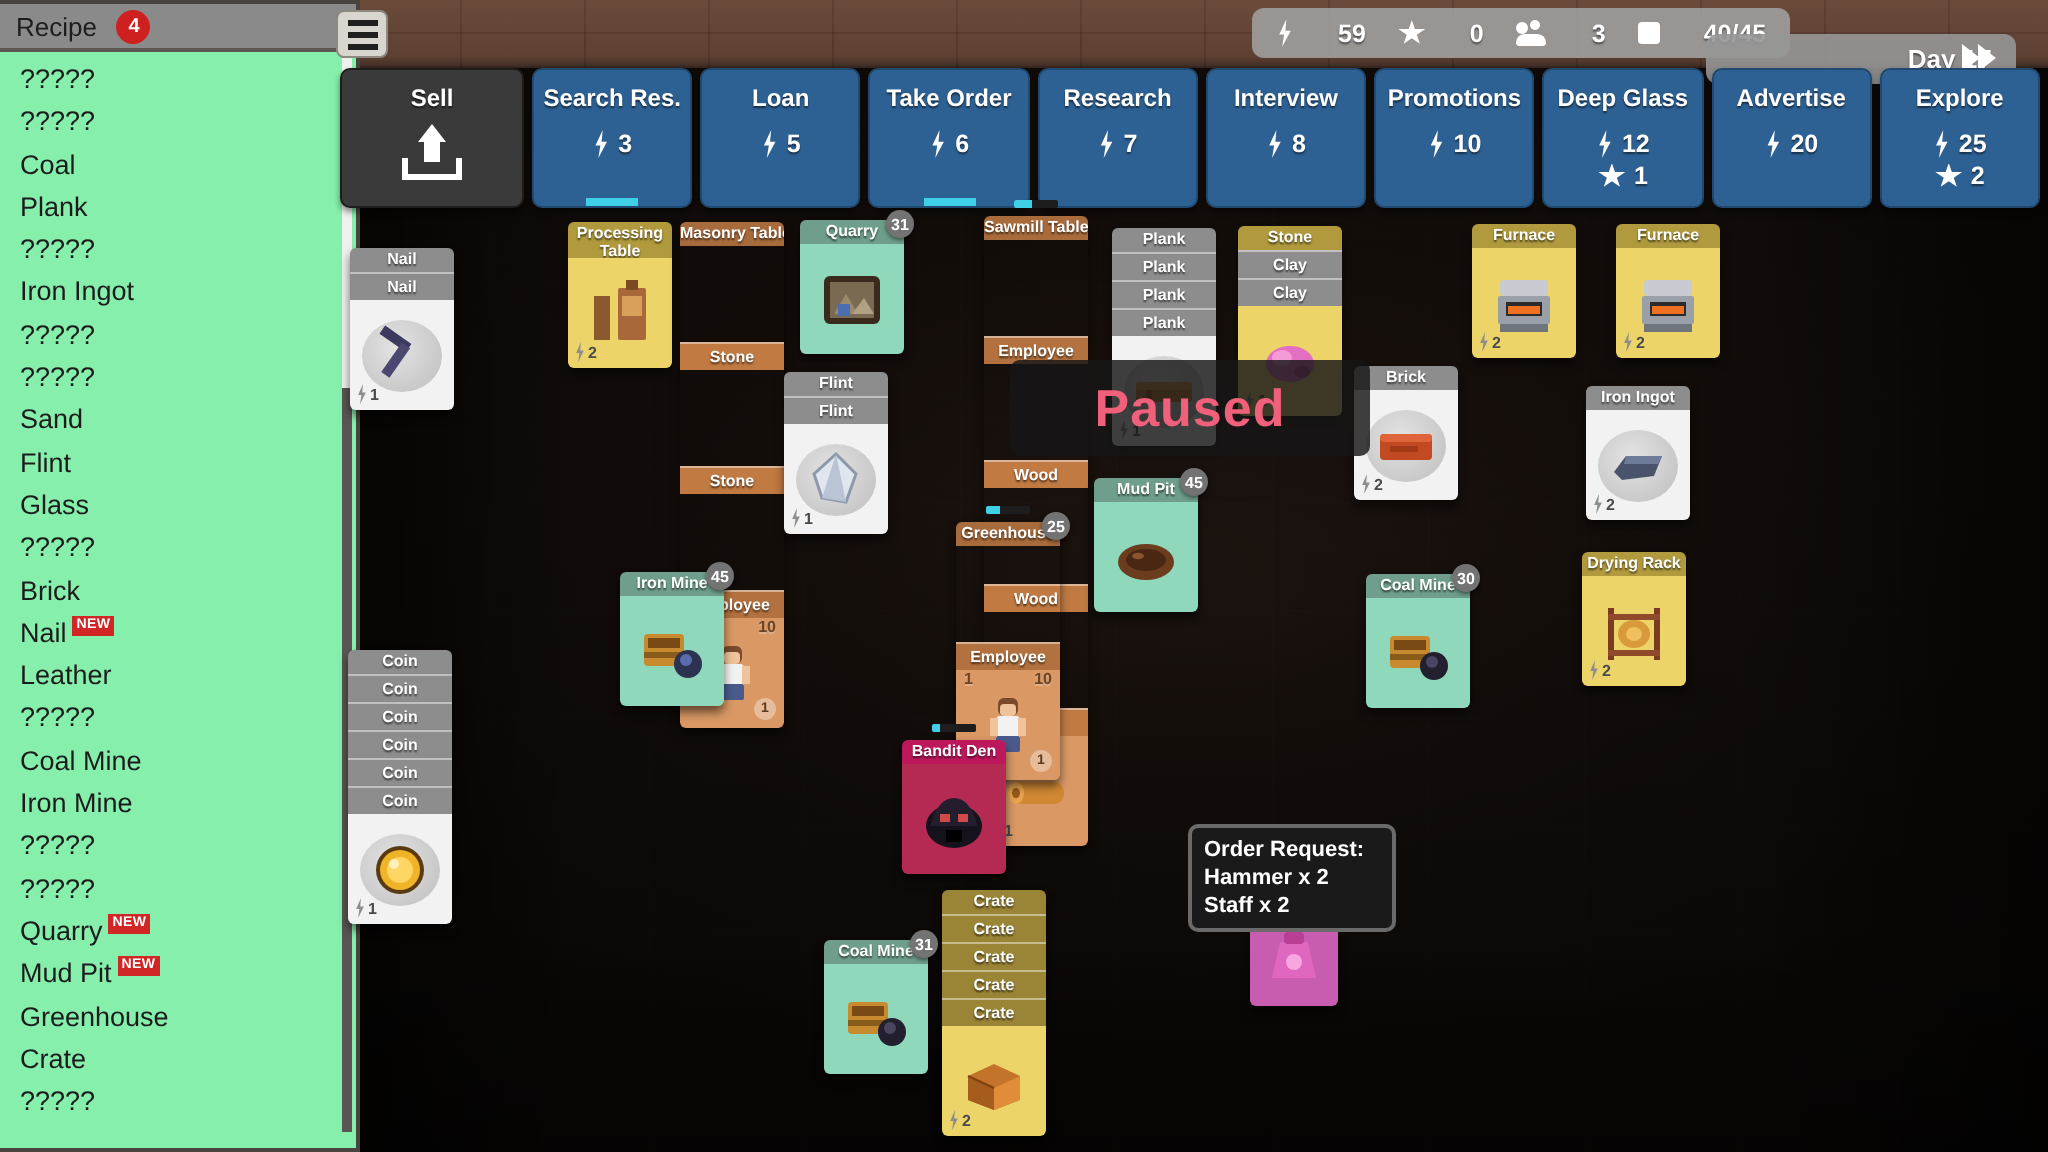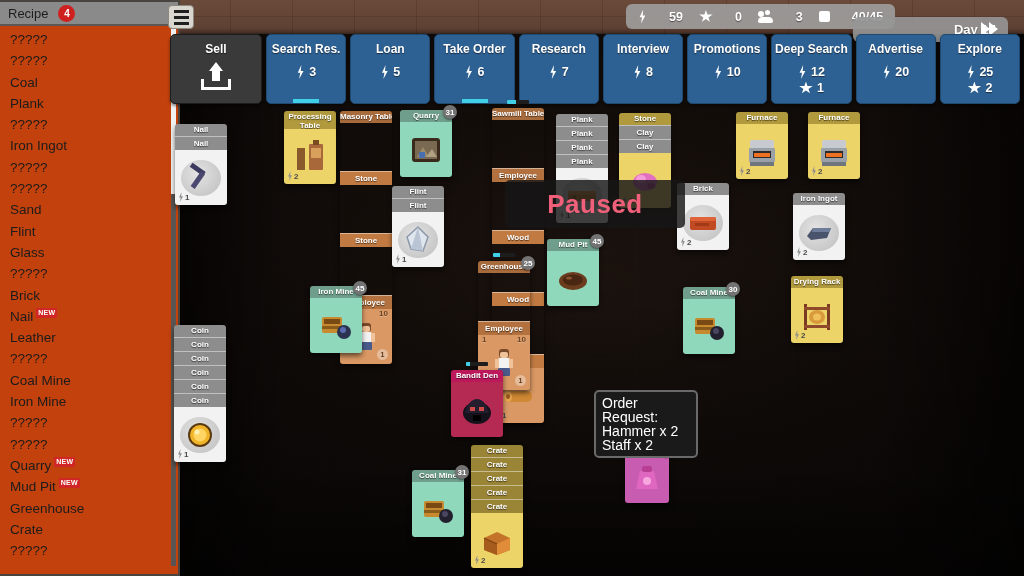--- a/index.html
+++ b/index.html
@@ -39,21 +39,21 @@
   .floor-shadow-l { position:absolute; left:168px; top:34px; width:120px; bottom:0;
      background:linear-gradient(90deg, rgba(0,0,0,.65), rgba(0,0,0,0)); }
   .floor-shadow-r { position:absolute; right:0; top:34px; width:150px; bottom:0;
      background:linear-gradient(270deg, rgba(0,0,0,.55), rgba(0,0,0,0)); }
   .floor-shadow-b { position:absolute; left:168px; right:0; bottom:0; height:110px;
      background:linear-gradient(0deg, rgba(0,0,0,.45), rgba(0,0,0,0)); }
 
   
   .sidebar {
     position: absolute; left: 0; top: 0; width: 180px; height: 576px;
-    background: #c2410c;
+    background: #86efac;
     border: 2px solid #4a4441;
     border-left: none;
     display: flex; flex-direction: column;
   }
   .sidebar-head {
     height: 24px; flex: 0 0 24px;
     display: flex; align-items: center;
     padding: 0 8px; gap: 10px;
     border-bottom: 2px solid #5d5855;
     background: #8a8a8a;
@@ -245,23 +245,23 @@
   
   .paused {
     position:absolute; left:505px; top:180px; width:180px; height:48px;
     background: rgba(22,22,22,.82); border-radius:5px;
     display:flex; align-items:center; justify-content:center;
     color:#f0607a; font-size:26px; font-weight:bold;
     letter-spacing:.5px; z-index: 40;
   }
   
   .tooltip {
-    position:absolute; left:594px; top:390px; width:104px;
+    position:absolute; left:594px; top:412px; width:104px;
     background:#1a1a1a; border:2px solid #6a6a6a; border-radius:5px;
-    padding:4px 6px; color:#fff; font-size:14px; font-weight:normal;
+    padding:4px 6px; color:#fff; font-size:11px; font-weight:bold;
     line-height:14px; z-index: 45;
   }
 </style>
 </head>
 <body>
 
 <div id="app">
   <div class="backdrop"></div>
   <div class="wallbricks"></div>
   <div class="floor"></div>
@@ -454,21 +454,21 @@
       <div class="act">
         <div class="act-label">Promotions</div>
         <div class="act-costs">
           <div class="cost">
             <span class="ic ic-bolt"></span>
             <span>10</span>
           </div>
         </div>
       </div>
       <div class="act">
-        <div class="act-label">Deep Search</div>
+        <div class="act-label">Deep Glass</div>
         <div class="act-costs">
           <div class="cost">
             <span class="ic ic-bolt"></span>
             <span>12</span>
           </div>
           <div class="cost">
             <span class="ic ic-star"></span>
             <span>1</span>
           </div>
         </div>

